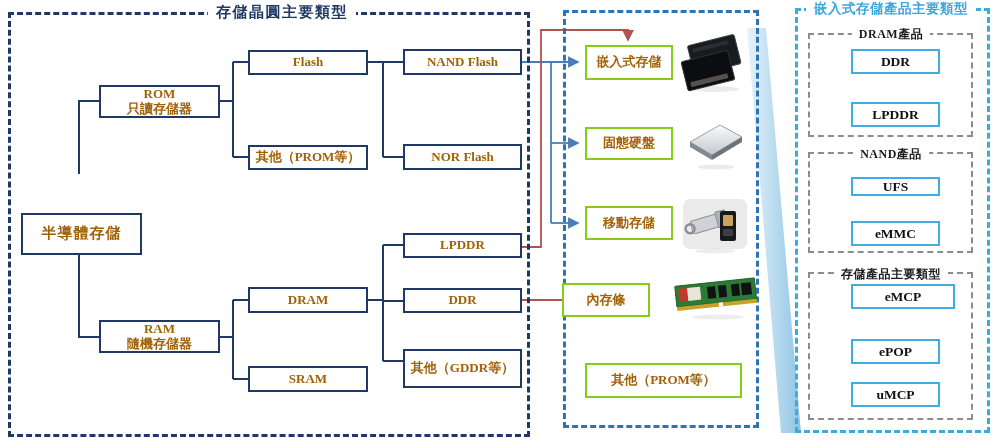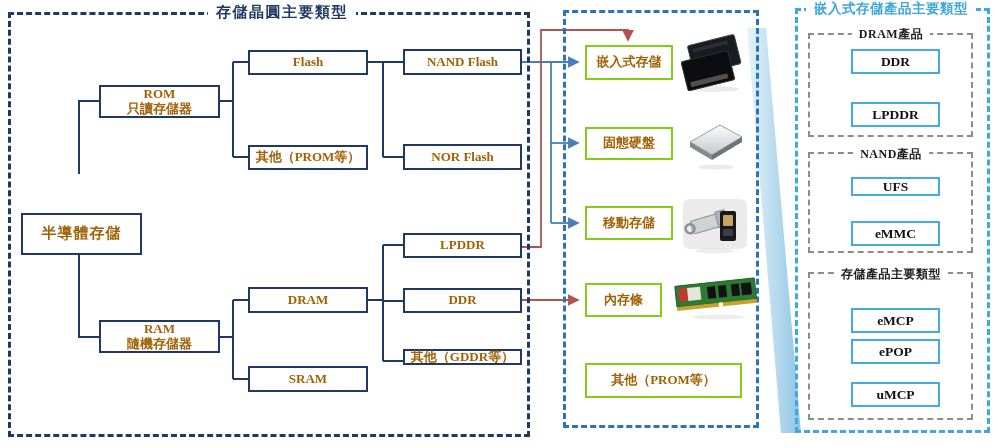--- a/index.html
+++ b/index.html
@@ -126,37 +126,37 @@
   </div>
 
   <div class="nbox b-navy" style="left:403px;top:233px;width:119px;height:25px">
     <span>LPDDR</span>
   </div>
 
   <div class="nbox b-navy" style="left:403px;top:288px;width:119px;height:25px">
     <span>DDR</span>
   </div>
 
-  <div class="nbox b-navy" style="left:403px;top:349px;width:119px;height:16px">
+  <div class="nbox b-navy" style="left:403px;top:349px;width:119px;height:39px">
     <span>其他（GDDR等）</span>
   </div>
 
   <div class="nbox b-blue" style="left:585px;top:45px;width:88px;height:35px">
     <span>嵌入式存儲</span>
   </div>
 
   <div class="nbox b-blue" style="left:585px;top:127px;width:88px;height:33px">
     <span>固態硬盤</span>
   </div>
 
   <div class="nbox b-blue" style="left:585px;top:206px;width:88px;height:34px">
     <span>移動存儲</span>
   </div>
 
-  <div class="nbox b-blue" style="left:585px;top:283px;width:77px;height:34px">
+  <div class="nbox b-blue" style="left:562px;top:283px;width:88px;height:34px">
     <span>內存條</span>
   </div>
 
   <div class="nbox b-blue" style="left:585px;top:363px;width:157px;height:35px">
     <span>其他（PROM等）</span>
   </div>
 
   <div class="img" style="left:674px;top:34px">
     <svg width="80" height="58">
       <g transform="rotate(-14 40 28)">
@@ -227,21 +227,21 @@
   <div class="nbox b-sky" style="left:851px;top:177px;width:89px;height:19px">
     <span>UFS</span>
   </div>
   <div class="nbox b-sky" style="left:851px;top:221px;width:89px;height:25px">
     <span>eMMC</span>
   </div>
 
   <div class="group" style="left:808px;top:272px;width:165px;height:148px"></div>
   <div class="gtitle" style="left:891px;top:266px">存儲產品主要類型</div>
 
-  <div class="nbox b-sky" style="left:851px;top:308px;width:89px;height:25px">
+  <div class="nbox b-sky" style="left:851px;top:284px;width:104px;height:25px">
     <span>eMCP</span>
   </div>
   <div class="nbox b-sky" style="left:851px;top:339px;width:89px;height:25px">
     <span>ePOP</span>
   </div>
   <div class="nbox b-sky" style="left:851px;top:382px;width:89px;height:25px">
     <span>uMCP</span>
   </div>
 
 </div>

